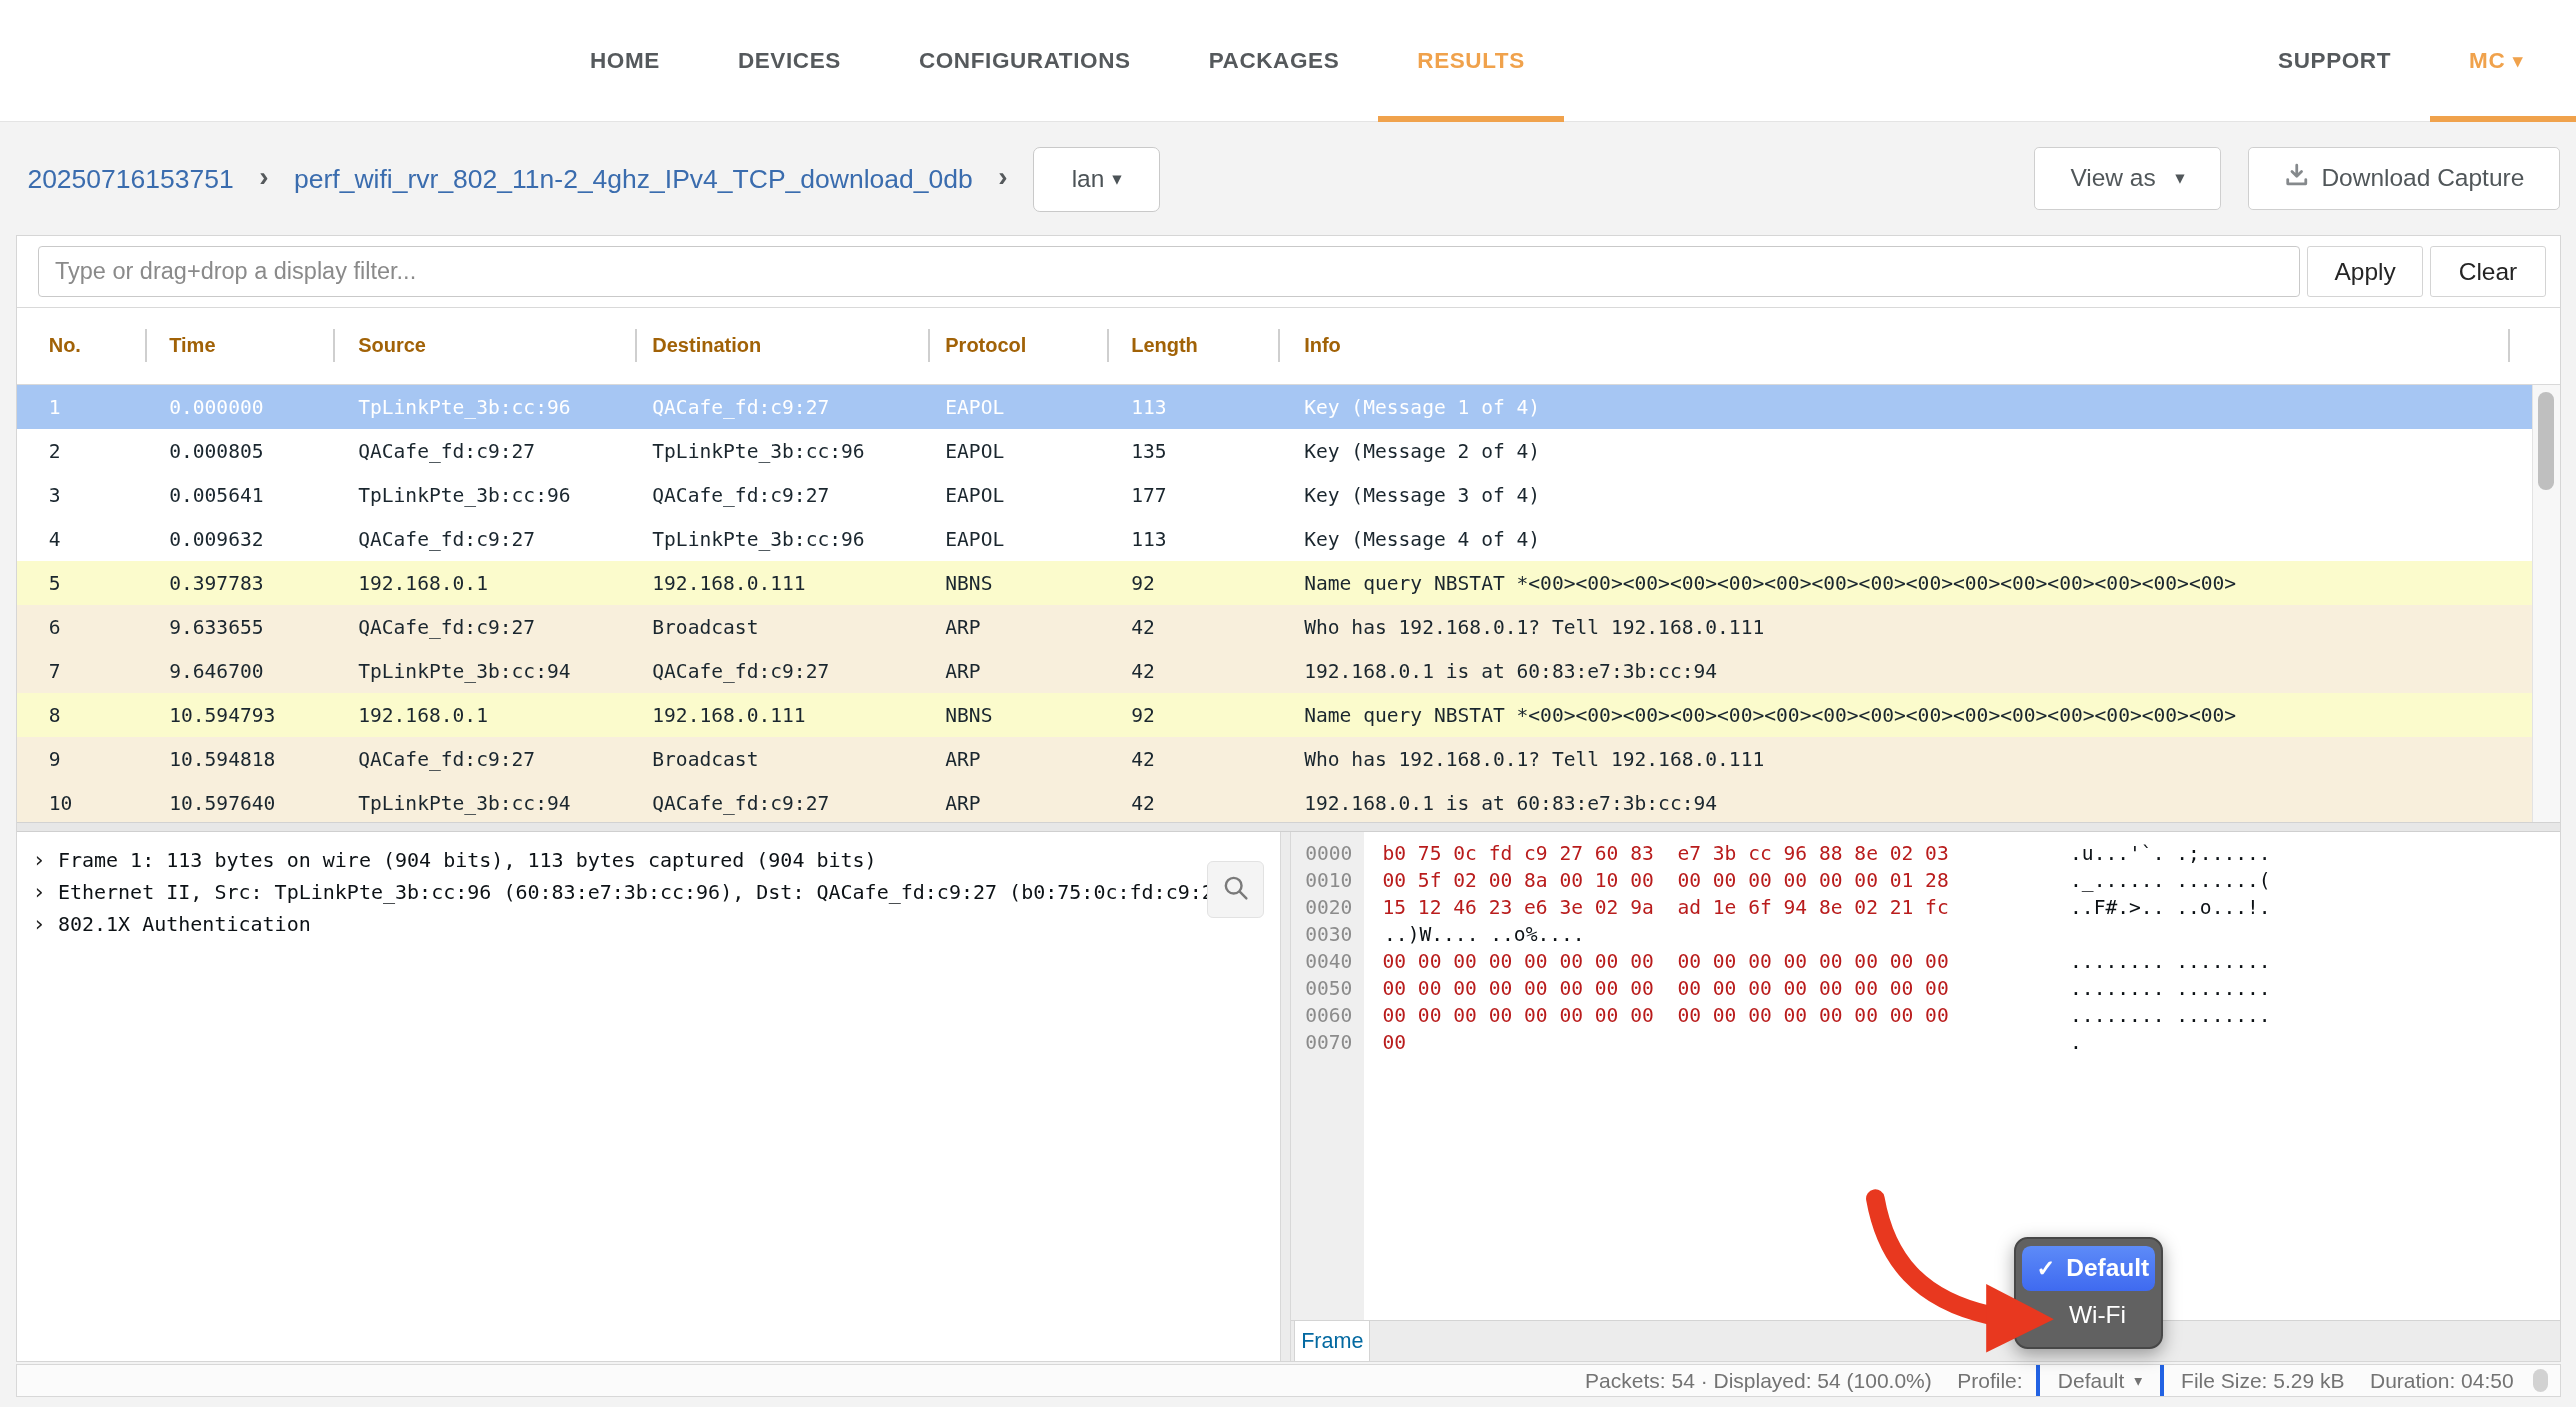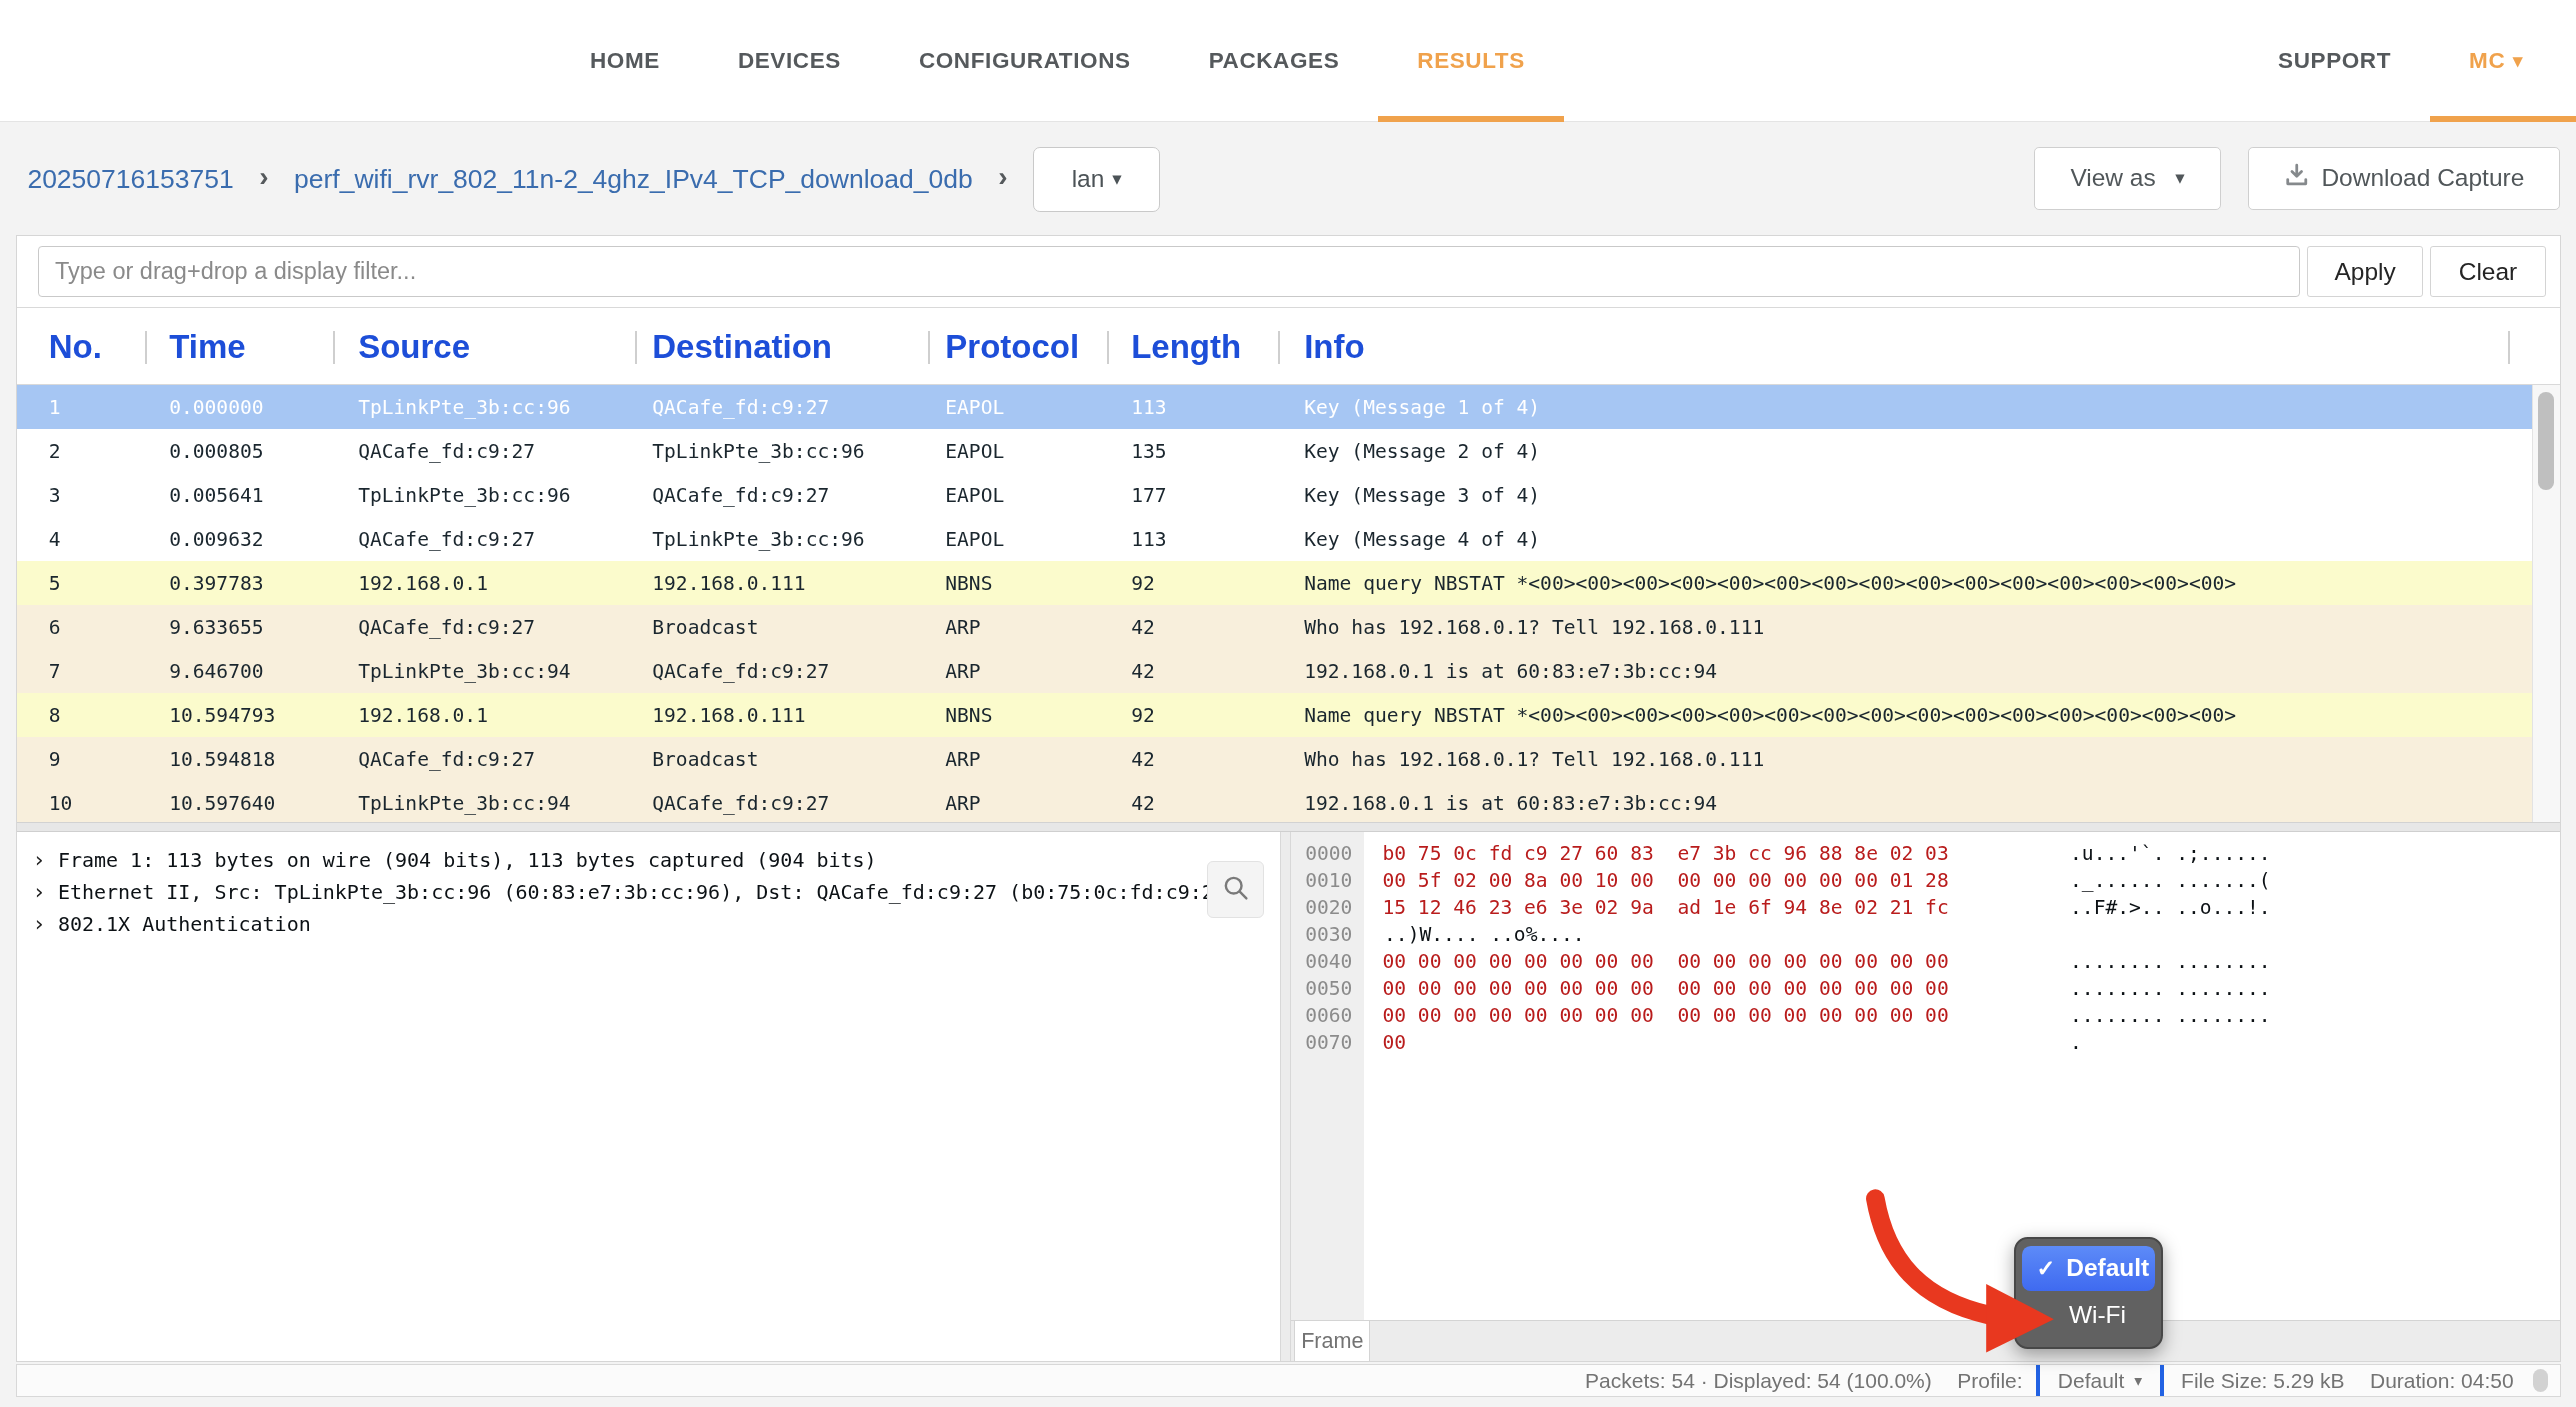--- a/index.html
+++ b/index.html
@@ -29,21 +29,21 @@
   .lan-btn { height:65px; min-width:127px; background:#fff; border:1px solid #c9c9c9; border-radius:6.9px; display:flex; align-items:center; justify-content:center; font-size:24.5px; color:#4c5357; cursor:pointer; padding:0 23.5px; }
   .crumb-actions { position:absolute; right:15.7px; top:24.5px; display:flex; gap:27.4px; }
   .action-btn { height:63px; background:#fff; border:1px solid #cfcfcf; border-radius:4.9px; display:flex; align-items:center; justify-content:center; gap:11.8px; font-size:24.5px; color:#51575a; padding:0 35px; cursor:pointer; }
   
   .panel { position:absolute; left:15.7px; top:235px; width:2545px; height:1127px; background:#fff; border:1px solid #d6d6d6; z-index:1; }
   .filter-row { height:71px; display:flex; align-items:center; padding:0 13.7px 0 21.6px; gap:6.9px; }
   .filter-input { flex:1; height:51px; border:1px solid #c9c9c9; border-radius:3.9px; font-size:23.5px; color:#222; padding:0 15.7px; font-family:"Liberation Sans",sans-serif; outline:none; }
   .filter-input::placeholder { color:#8a8a8a; }
   .filter-btn { width:116px; height:51px; background:#fff; border:1px solid #d4d4d4; border-radius:2.9px; font-size:24.5px; color:#252525; cursor:pointer; display:flex; align-items:center; justify-content:center; }
   
-  .thead { height:78px; display:flex; align-items:flex-start; border-top:1px solid #d9d9d9; border-bottom:1px solid #d9d9d9; font-size:33px; font-weight:700; color:#1d4ed8; }
+  .thead { height:78px; display:flex; align-items:flex-end; border-top:1px solid #d9d9d9; border-bottom:1px solid #d9d9d9; font-size:20px; font-weight:700; color:#a16207; }
   .col { white-space:pre; overflow:hidden; }
   .col-no   { width:128px;  padding-left:32px; }
   .col-time { width:188px;  padding-left:24.5px; }
   .col-src  { width:302px;  padding-left:25.5px; }
   .col-dst  { width:293px;  padding-left:17.6px; }
   .col-proto{ width:179px;  padding-left:17.6px; }
   .col-len  { width:171px;  padding-left:24.5px; }
   .col-info { width:1230px; padding-left:26.5px; }
   .col-gutter { width:25.5px; }
   .hcol { position:relative; height:78px; display:flex; align-items:center; }
@@ -65,21 +65,21 @@
   .zoom-btn { position:absolute; right:15.7px; top:29px; width:57px; height:57px; background:#f4f4f4; border:1px solid #e2e2e2; border-radius:5.9px; display:flex; align-items:center; justify-content:center; cursor:pointer; }
   .vdivider { width:11.8px; background:#ececec; border-left:1px solid #d8d8d8; border-right:1px solid #d8d8d8; }
   .hex-pane { position:relative; flex:1; background:#fff; }
   .hex-gutter-bg { position:absolute; left:0; top:0; bottom:41px; width:73px; background:#efefef; }
   .hex-lines { position:relative; padding-top:7.8px; }
   .hexrow { display:flex; font-family:"DejaVu Sans Mono",monospace; font-size:19.6px; line-height:27px; white-space:pre; }
   .hex-offset { width:73px; padding-left:13.7px; color:#8b8b8b; }
   .hex-bytes { width:686px; padding-left:18px; color:#b91c1c; }
   .hex-ascii { padding-left:19.6px; color:#0c1115; }
   .tabstrip { position:absolute; left:0; right:0; bottom:0; height:41px; background:#ececec; border-top:1px solid #d4d4d4; }
-  .frame-tab { position:absolute; left:2.9px; top:0; bottom:0; width:76px; background:#fff; border-left:1px solid #d4d4d4; border-right:1px solid #d4d4d4; display:flex; align-items:center; justify-content:center; font-size:21.6px; color:#737373; cursor:pointer; }
+  .frame-tab { position:absolute; left:2.9px; top:0; bottom:0; width:76px; background:#fff; border-left:1px solid #d4d4d4; border-right:1px solid #d4d4d4; display:flex; align-items:center; justify-content:center; font-size:21.6px; color:#0369a1; cursor:pointer; }
   
   .statusbar { position:absolute; left:15.7px; top:1364px; width:2545px; height:33px; background:#fbfbfb; border:1px solid #d8d8d8; display:flex; align-items:center; justify-content:flex-end; font-size:21px; color:#737373; z-index:10; }
   .sb-item { white-space:pre; }
   .sb-profile-label { margin-left:25.5px; margin-right:13.7px; }
   .sb-bluebar { align-self:stretch; width:3.9px; background:#2262e3; }
   .sb-dd { display:flex; align-items:center; gap:9.8px; padding:0 17.6px; cursor:pointer; }
   .sb-dd .caret { font-size:15.7px; margin:0; }
   .sb-fs { margin-left:17.6px; }
   .sb-dur { margin-left:25.5px; }
   .sb-oval { width:14.7px; height:23.5px; border-radius:7.8px; background:#d2d2d2; margin:0 11.8px 0 19.6px; }

